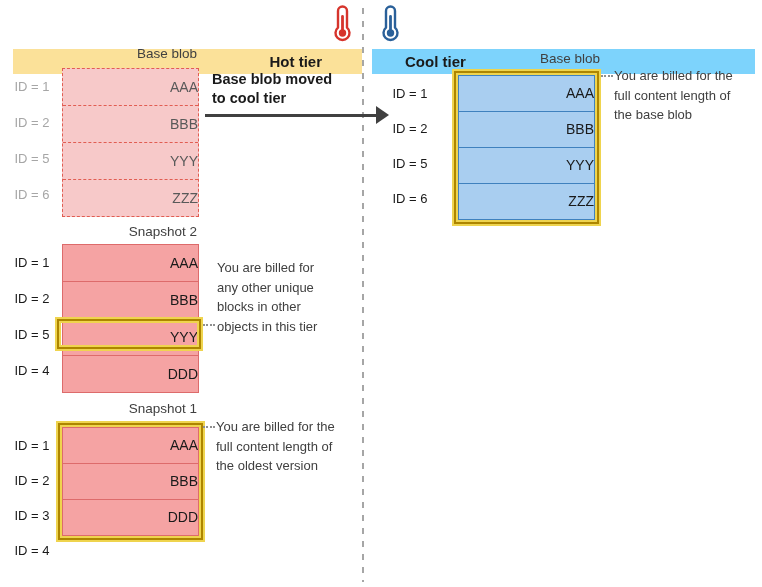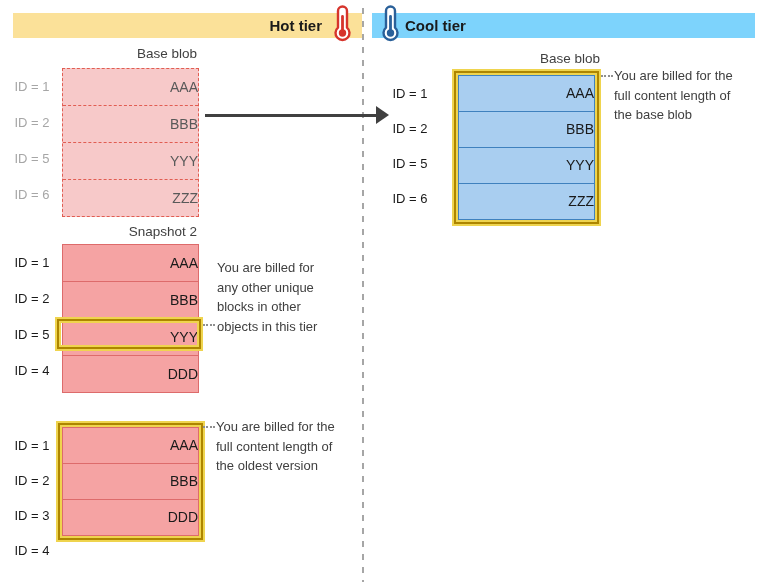--- a/index.html
+++ b/index.html
@@ -1,18 +1,18 @@
 <!DOCTYPE html>
 <html><head>
 <meta charset="utf-8">
 <style>
   html,body{margin:0;padding:0;background:#fff;}
   .canvas{position:relative;width:762px;height:587px;background:#ffffff;
           font-family:"Liberation Sans","DejaVu Sans",sans-serif;overflow:hidden;}
-  .bar{position:absolute;height:25px;}
+  .bar{position:absolute;height:25px;margin-top:36px;}
   .bar-label{position:absolute;top:0;line-height:25px;font-size:15px;font-weight:700;color:#1a1a1a;}
   .therm{position:absolute;width:25px;height:40px;}
   .title{position:absolute;text-align:right;font-size:13.5px;color:#404040;}
   .ids{position:absolute;width:40px;text-align:center;font-size:13px;}
   .ids.rows36 > div{height:36px;line-height:36px;}
   .ids.rows35 > div{height:35px;line-height:35px;}
   .blocks{width:135px;text-align:center;font-size:14px;box-sizing:content-box;}
   .blocks.abs{position:absolute;}
   .blocks > div{height:36px;line-height:36px;text-align:right;}
   .blocks.rows35 > div{height:35px;line-height:35px;}
@@ -56,20 +56,22 @@
 
   <div class="bar" style="left:372px;top:13px;width:383px;background:#7dd3fc">
     <span class="bar-label" style="left:33px">Cool tier</span>
   </div>
   <svg class="therm" style="left:377px;top:3px" viewBox="0 0 25 40">
     <path d="M9,24.6 V8 A4.5,4.5 0 0 1 18,8 V24.6 A7,7 0 1 1 9,24.6 Z" fill="#ffffff" stroke-width="2.4" stroke-linejoin="round" stroke="#2A6099"></path>
     <rect x="12.1" y="12" width="2.8" height="18" rx="1.4" fill="#2A6099"></rect>
     <circle cx="13.5" cy="30" r="3.7" fill="#2A6099"></circle>
   </svg>
 
+  <div class="arrow-label" style="left:212px;top:70px">Base blob moved
+to cool tier</div>
   <div class="arrow-line" style="left:205px;top:114px;width:172px"></div>
   <div class="arrow-head" style="left:376px;top:106px"></div>
 
   <div class="title" style="left:62px;top:46px;width:135px">Base blob</div>
   <div class="ids rows36" style="left:12px;top:69px;color:#A6A6A6">
     <div>ID = 1</div>
     <div>ID = 2</div>
     <div>ID = 5</div>
     <div>ID = 6</div>
   </div>
@@ -93,20 +95,21 @@
     <div>YYY</div>
     <div>DDD</div>
   </div>
   <div class="goldline" style="left:57px;top:319px;width:144px;height:30px"></div>
   <div class="dots" style="left:203px;top:324px"></div>
   <div class="note" style="left:217px;top:258px">You are billed for
 any other unique
 blocks in other
 objects in this tier</div>
 
+  <div class="title" style="left:62px;top:401px;width:135px">Snapshot 1</div>
   <div class="ids rows35" style="left:12px;top:428px;color:#1a1a1a">
     <div>ID = 1</div>
     <div>ID = 2</div>
     <div>ID = 3</div>
     <div>ID = 4</div>
   </div>
   <div class="goldwrap" style="left:58px;top:423px">
     <div class="blocks pink rows35">
       <div>AAA</div>
       <div>BBB</div>

